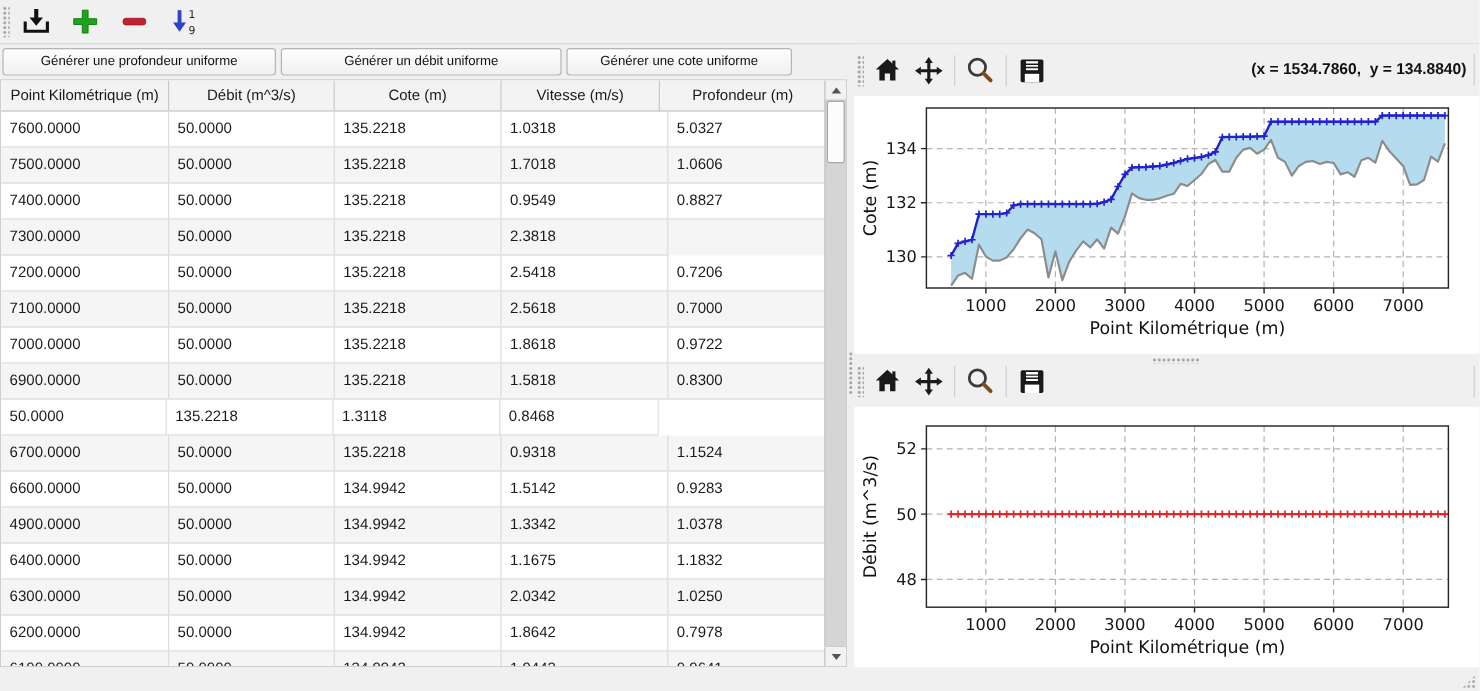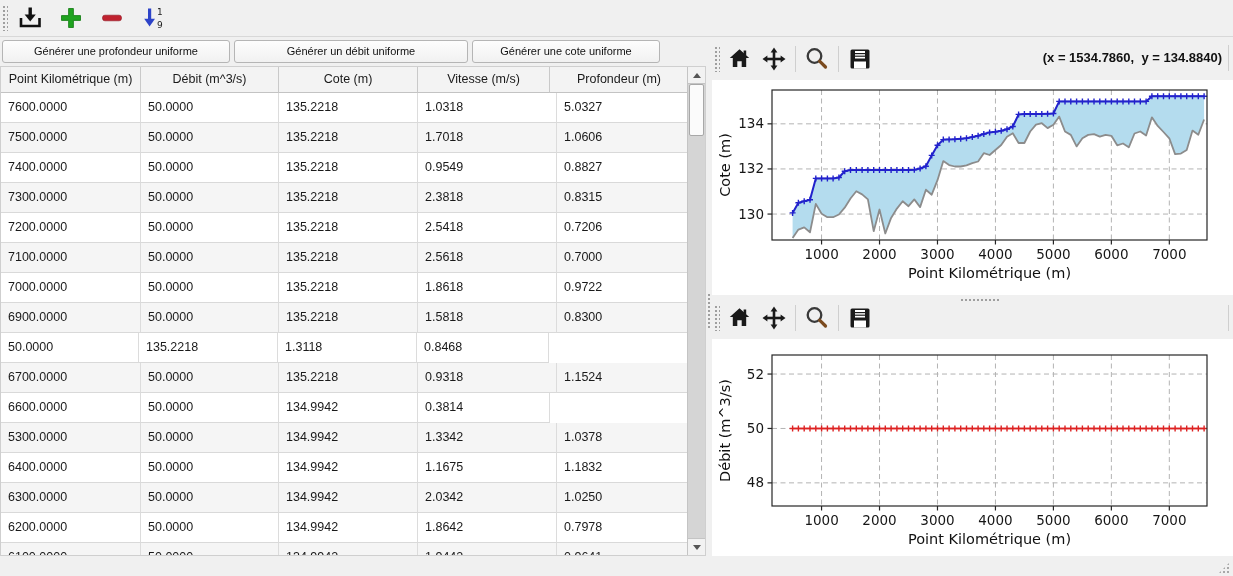--- a/index.html
+++ b/index.html
@@ -125,21 +125,20 @@
           <div class="td c1">50.0000</div>
           <div class="td c2">135.2218</div>
           <div class="td c3">0.9549</div>
           <div class="td c4">0.8827</div>
         </div>
         <div class="tr alt">
           <div class="td c0">7300.0000</div>
           <div class="td c1">50.0000</div>
           <div class="td c2">135.2218</div>
           <div class="td c3">2.3818</div>
-          <div class="td c4">0.8315</div>
         </div>
         <div class="tr">
           <div class="td c0">7200.0000</div>
           <div class="td c1">50.0000</div>
           <div class="td c2">135.2218</div>
           <div class="td c3">2.5418</div>
           <div class="td c4">0.7206</div>
         </div>
         <div class="tr alt">
           <div class="td c0">7100.0000</div>
@@ -172,24 +171,25 @@
           <div class="td c0">6700.0000</div>
           <div class="td c1">50.0000</div>
           <div class="td c2">135.2218</div>
           <div class="td c3">0.9318</div>
           <div class="td c4">1.1524</div>
         </div>
         <div class="tr">
           <div class="td c0">6600.0000</div>
           <div class="td c1">50.0000</div>
           <div class="td c2">134.9942</div>
-          <div class="td c4">0.3814</div>
-        </div>
-        <div class="tr alt">
-          <div class="td c0">5300.0000</div>
+          <div class="td c3">1.5142</div>
+          <div class="td c4">0.9283</div>
+        </div>
+        <div class="tr alt">
+          <div class="td c0">4900.0000</div>
           <div class="td c1">50.0000</div>
           <div class="td c2">134.9942</div>
           <div class="td c3">1.3342</div>
           <div class="td c4">1.0378</div>
         </div>
         <div class="tr">
           <div class="td c0">6400.0000</div>
           <div class="td c1">50.0000</div>
           <div class="td c2">134.9942</div>
           <div class="td c3">1.1675</div>

